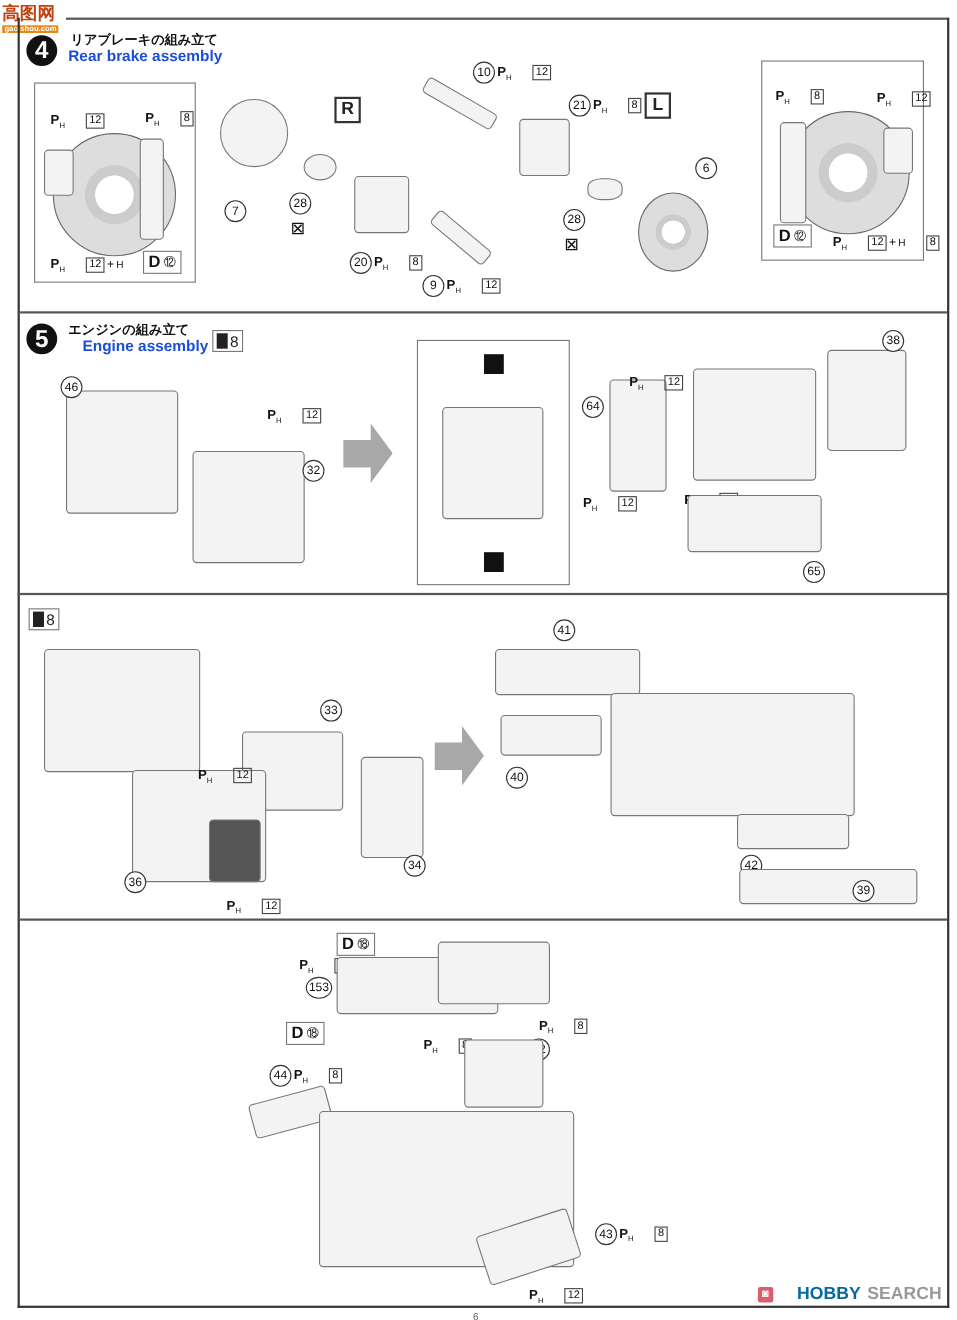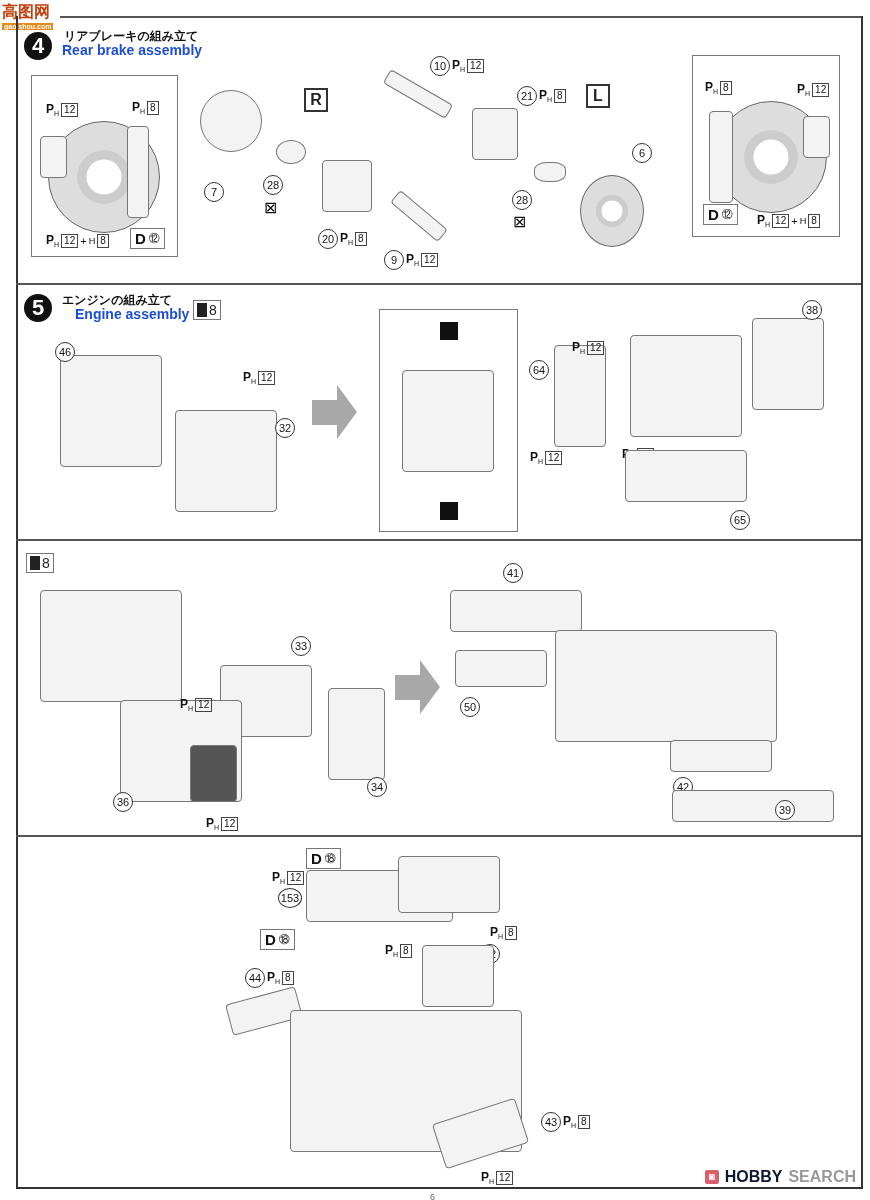--- a/index.html
+++ b/index.html
@@ -6,32 +6,32 @@
   body{width:870px;height:1200px;position:relative;overflow:hidden;font-family:"Liberation Sans",sans-serif;color:#222;}
   .frame{position:absolute;left:16px;top:16px;width:843px;height:1171px;border-left:2px solid #333;border-right:2px solid #333;border-bottom:2px solid #333;}
   .hline{position:absolute;left:16px;width:845px;height:0;border-top:2px solid #555;}
   .topline{position:absolute;left:60px;top:16px;width:801px;border-top:2px solid #555;}
   .step-num{position:absolute;width:28px;height:28px;border-radius:50%;background:#111;color:#fff;font-weight:bold;font-size:22px;text-align:center;line-height:28px;}
   .step-jp{position:absolute;font-weight:bold;font-size:12px;color:#111;}
   .step-en{position:absolute;font-weight:bold;font-size:14px;color:#1d4ed8;}
   .inset{position:absolute;border:1px solid #777;background:#fff;}
   .lbl{position:absolute;font-size:11px;color:#111;white-space:nowrap;display:flex;align-items:center;gap:2px;}
   .circ{display:inline-block;width:18px;height:18px;border:1px solid #333;border-radius:50%;text-align:center;line-height:18px;font-size:11px;background:#fff;}
-  .boxn{display:inline-block;border:1px solid #444;padding:0 2px;font-size:10px;line-height:12px;}
+  .boxn{display:inline-block;border:1px solid #444;padding:0 2px;font-size:10px;line-height:12px;margin-left:17px;}
   .ph{font-weight:bold;font-size:12px;}
   .ph sub{font-size:7px;font-weight:normal;}
   .d-tag{display:inline-flex;align-items:center;gap:3px;border:1px solid #777;padding:1px 4px;background:#fff;}
   .d-tag b{font-size:15px;font-weight:900;}
   .lr{position:absolute;width:20px;height:20px;border:2px solid #333;font-weight:bold;font-size:16px;text-align:center;line-height:20px;background:#fff;}
   .part{position:absolute;background:#f3f3f3;border:1px solid #777;border-radius:4px;}
   .disc{position:absolute;border-radius:50%;background:radial-gradient(circle,#fff 0 22%,#ccc 23% 34%,#ddd 35% 100%);border:1px solid #666;}
   .dark{background:#555 !important;}
   .watermark{position:absolute;right:14px;bottom:14px;font-weight:bold;font-size:16px;color:#999;display:flex;gap:6px;align-items:center;}
   .wm-icon{display:inline-block;width:14px;height:14px;background:#d9606b;color:#fff;font-size:10px;text-align:center;line-height:14px;border-radius:2px;}
-  .wm-hob{color:#0f172a;}
+  .wm-hob{color:#0369a1;margin-left:16px;}
   .site-logo{position:absolute;left:2px;top:2px;display:flex;flex-direction:column;align-items:flex-start;}
   .site-logo .row{display:flex;align-items:center;gap:2px;}
   .site-logo .g1{color:#c2410c;font-weight:bold;font-size:16px;font-family:Liberation Serif, serif;}
   .site-logo .url{background:#e38a1e;color:#fff;font-size:7px;font-weight:bold;padding:0 2px;}
   .pagenum{position:absolute;left:430px;top:1192px;font-size:9px;color:#666;}
   .ptbadge{position:absolute;display:flex;align-items:center;gap:2px;border:1px solid #777;padding:1px 3px;background:#fff;font-size:14px;}
   .ptbadge .pico{display:inline-block;width:10px;height:14px;background:#222;position:relative;}
   .ghostarrow{position:absolute;}
 </style>
 </head>
@@ -239,21 +239,21 @@
 <svg class="ghostarrow" style="left:395px;top:660px" width="45" height="55">
     <polygon points="0,15 25,15 25,0 45,27 25,54 25,40 0,40" fill="#a8a8a8"></polygon>
   </svg>
 
 <div class="part" style="left:450px;top:590px;width:130px;height:40px"></div>
 <div class="lbl" style="left:503px;top:563px">
     <span class="circ">41</span>
   </div>
 <div class="part" style="left:455px;top:650px;width:90px;height:35px"></div>
 <div class="lbl" style="left:460px;top:697px">
-    <span class="circ">50</span>
+    <span class="circ">40</span>
   </div>
 <div class="part" style="left:555px;top:630px;width:220px;height:110px"></div>
 <div class="part" style="left:670px;top:740px;width:100px;height:30px"></div>
 <div class="lbl" style="left:673px;top:777px">
     <span class="circ">42</span>
   </div>
 <div class="part" style="left:672px;top:790px;width:160px;height:30px"></div>
 <div class="lbl" style="left:775px;top:800px">
     <span class="circ">39</span>
   </div>

